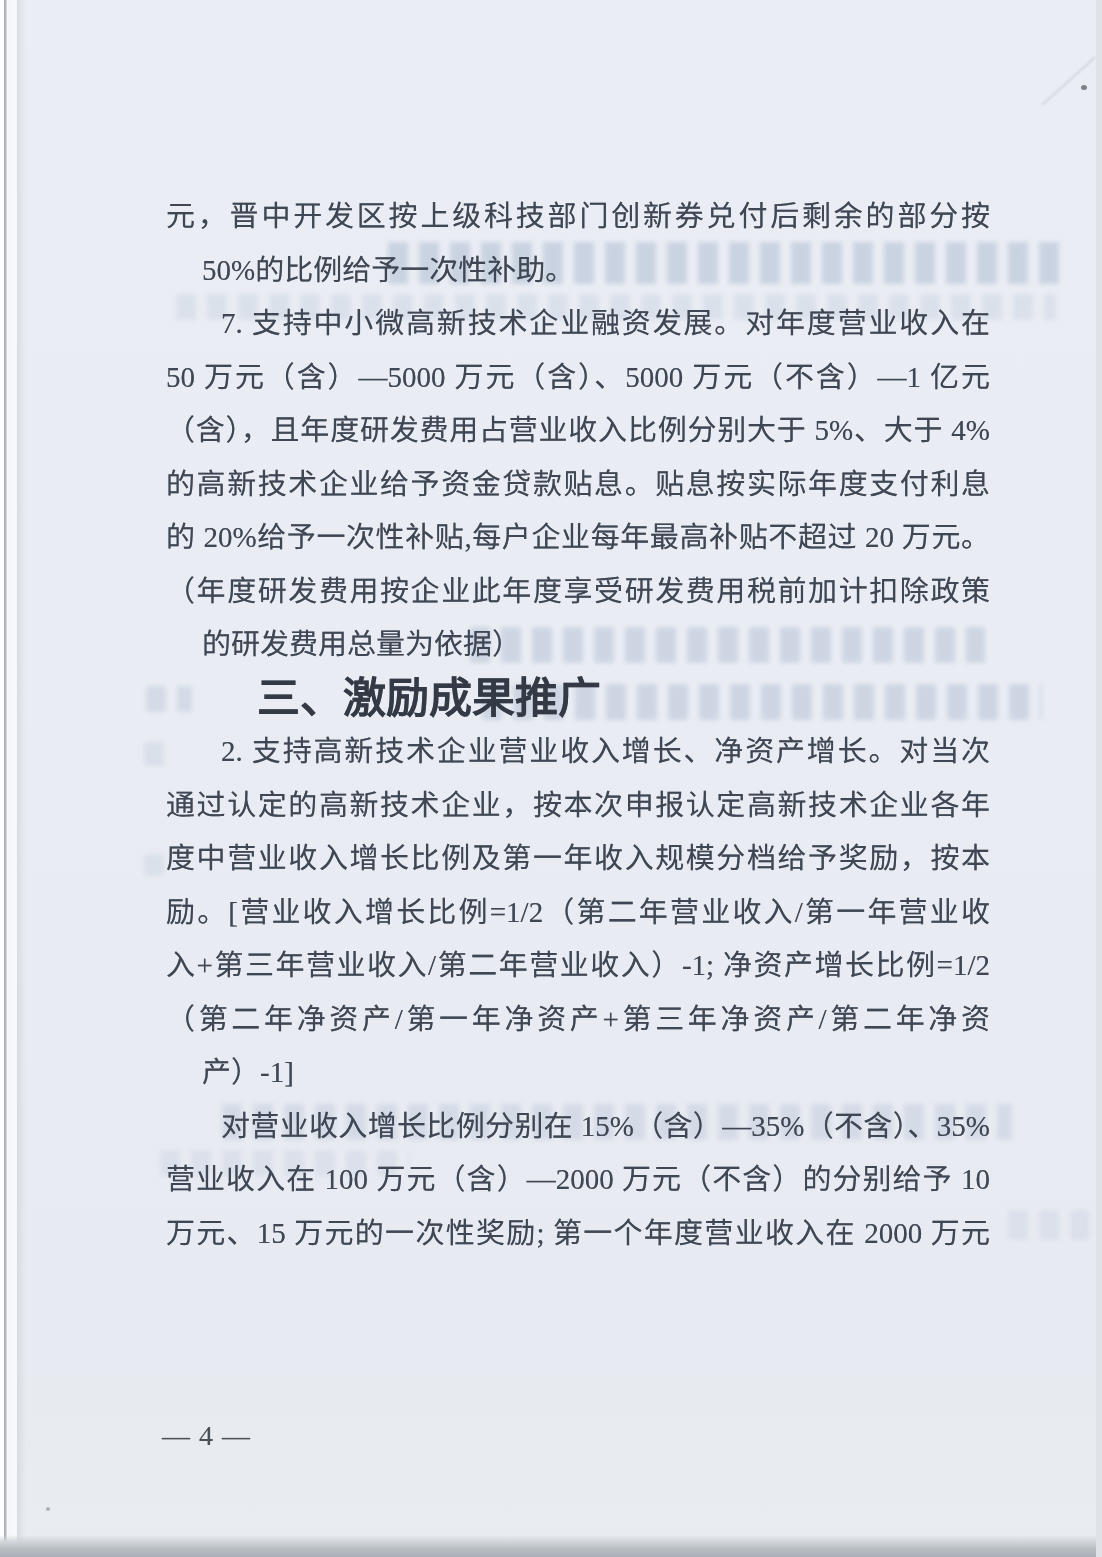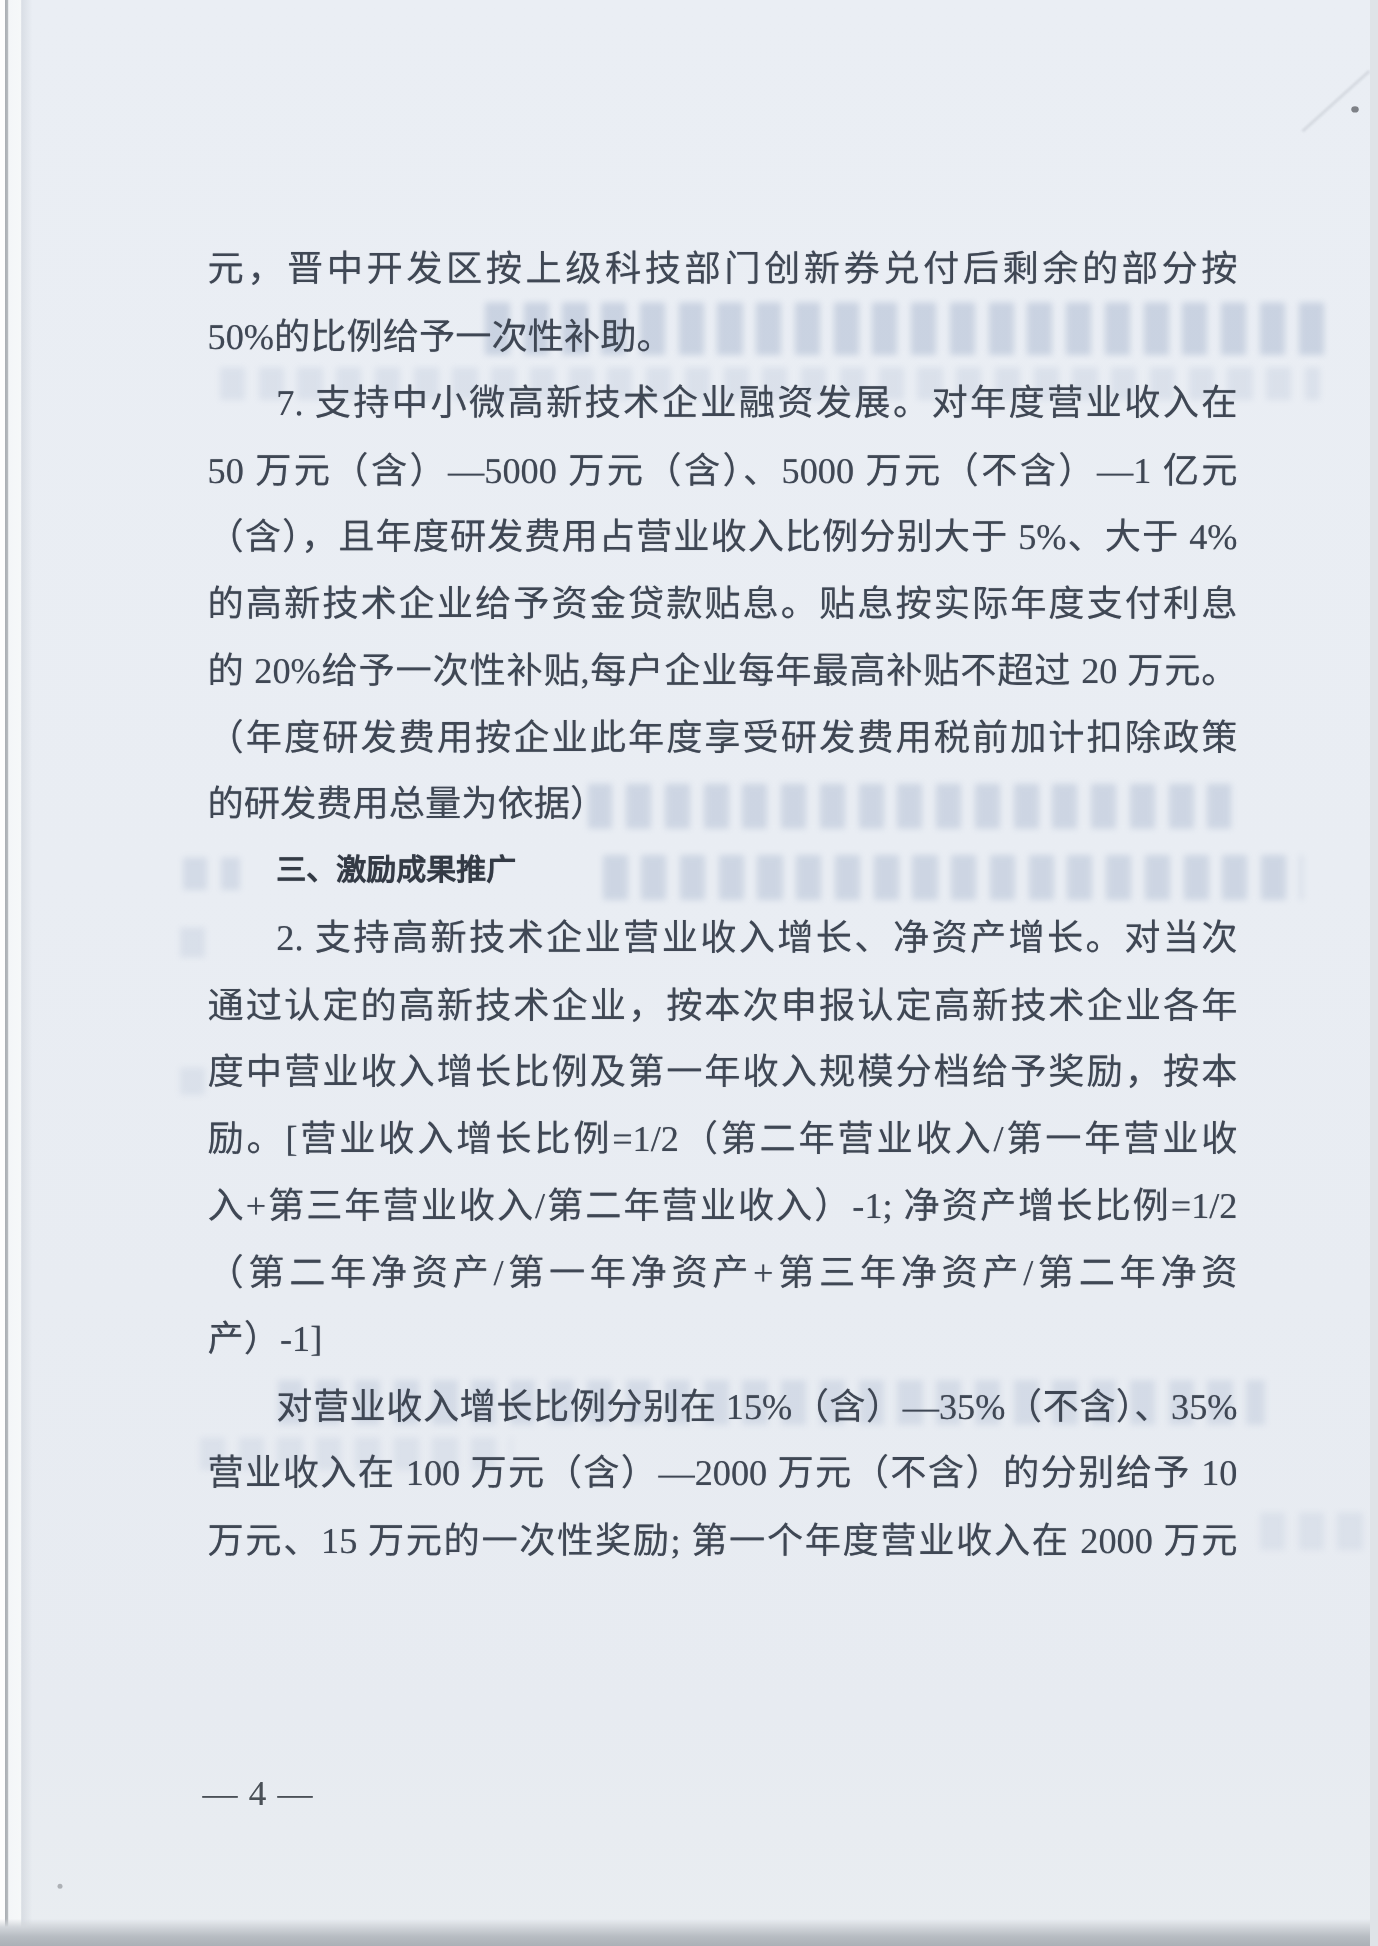--- a/index.html
+++ b/index.html
@@ -84,28 +84,29 @@
     line-height: 53.5px;
     font-size: 29px;
     text-align: justify;
     text-align-last: justify;
     white-space: nowrap;
     text-shadow: 0 0 0.6px rgba(63,71,84,0.55);
   }
   .line.short {
     text-align: left;
     text-align-last: left;
+    margin-left: 36px;
   }
   .line.indent {
     text-indent: 55px;
   }
   .line.heading {
-    font-family: Liberation Mono, monospace;
+    font-family: Liberation Serif, serif;
     font-weight: 700;
-    font-size: 24px;
+    font-size: 43px;
     color: #333a45;
     text-shadow: 0 0 0.6px rgba(51,58,69,0.6);
   }
   .pagenum {
     position: absolute;
     left: 162px;
     top: 1420px;
     font-size: 28px;
     letter-spacing: 1px;
     color: #4a5057;

